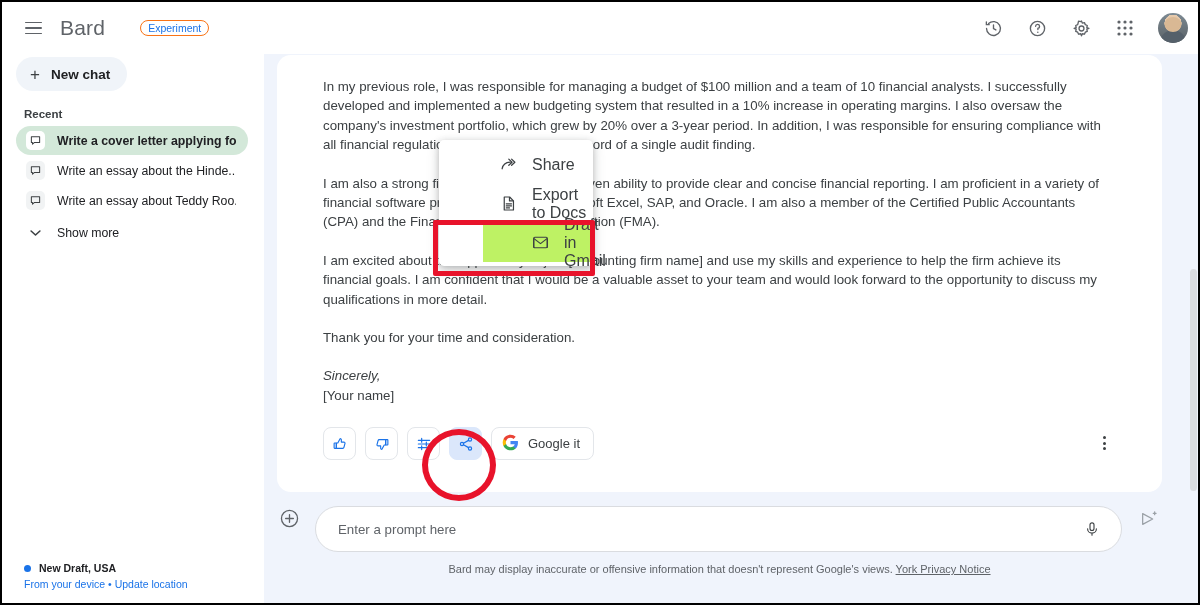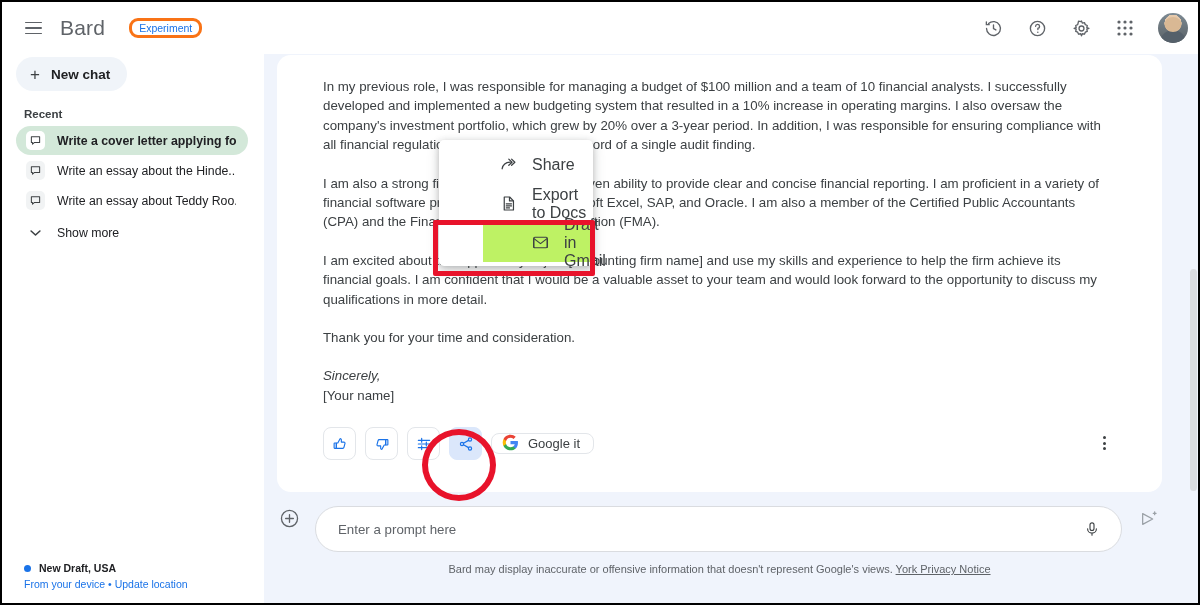--- a/index.html
+++ b/index.html
@@ -30,22 +30,22 @@
     display: flex; flex-direction: column; justify-content: center;
     align-items: center; gap: 4px; cursor: pointer;
   }
   #hamburger span { display: block; width: 17px; height: 1.6px; background: #5f6368; border-radius: 1px; }
   #brand { margin-left: 12px; display: flex; align-items: center; gap: 24px; }
   #brand-name {
     font-size: 21px; color: #5f6368; letter-spacing: .2px;
   }
   #exp-badge {
     font-size: 10.5px; color: #1a73e8;
-    border: 3px solid #f97316; border-radius: 9px;
-    padding: 1.5px 7px 2px; line-height: 1; white-space: nowrap;
+    border: 1px solid #f97316; border-radius: 9px;
+    padding: 1.5px 7px 2px; line-height: 1; white-space: nowrap; margin-left: 11px;
   }
   #topbar-right {
     margin-left: auto; margin-right: 14px;
     display: flex; align-items: center; gap: 18px;
   }
   .tb-icon {
     width: 26px; height: 26px; display: flex; align-items: center;
     justify-content: center; cursor: pointer; color: #5f6368;
   }
   #avatar {
@@ -151,21 +151,21 @@
     display: flex; align-items: center; gap: 9px;
   }
   .act-btn {
     width: 33px; height: 33px; border-radius: 8px;
     border: 1px solid #e3e6ea; background: #ffffff;
     display: flex; align-items: center; justify-content: center;
     cursor: pointer; color: #1a73e8;
   }
   .act-btn.active { background: #dbe7fb; border-color: #dbe7fb; }
   #googleit {
-    height: 21px; border-radius: 8px; border: 1px solid #e3e6ea;
+    height: 33px; border-radius: 8px; border: 1px solid #e3e6ea;
     background: #ffffff; display: flex; align-items: center;
     gap: 9px; padding: 0 13px 0 10px; cursor: pointer;
     font-size: 13px; color: #3c4043;
   }
   #more-dots {
     position: absolute; right: 44px; top: 374px;
     width: 28px; height: 28px; display: flex; flex-direction: column;
     align-items: center; justify-content: center; gap: 2.5px; cursor: pointer;
   }
   #more-dots i { display:block; width:3px; height:3px; border-radius:50%; background:#3c4043; }

